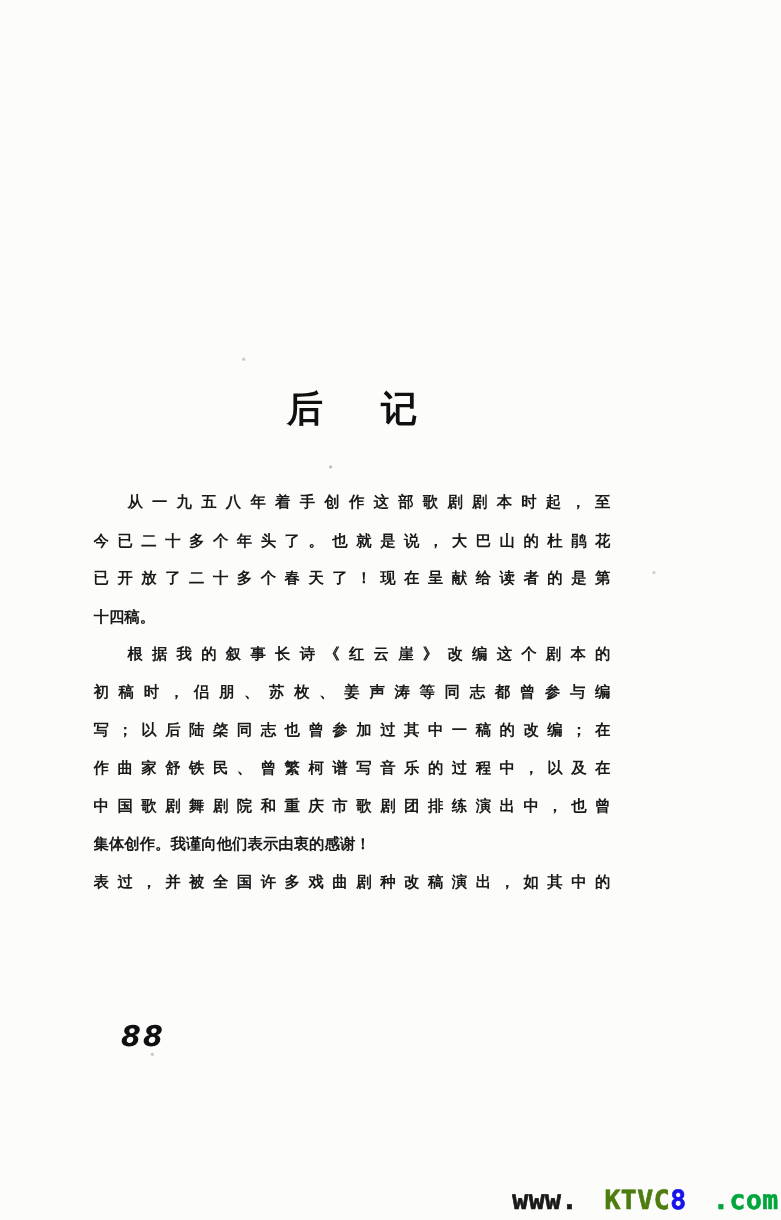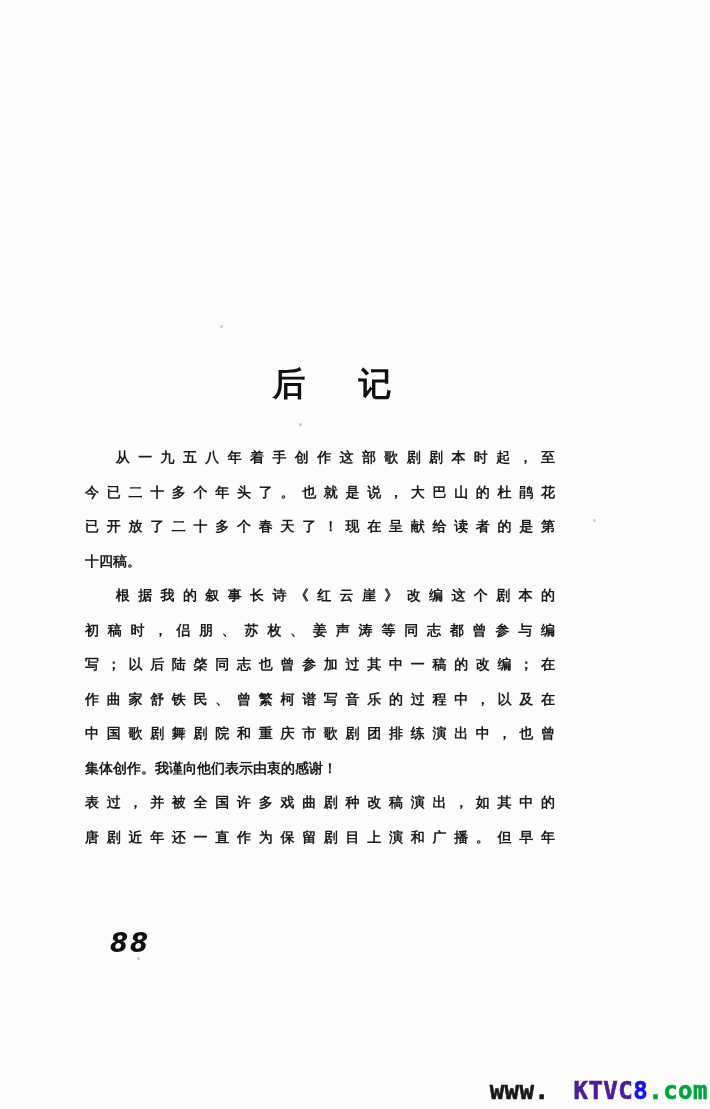--- a/index.html
+++ b/index.html
@@ -11,21 +11,21 @@
   .page {
     position: relative;
     width: 710px; height: 1109px;
     background: #fcfcfa;
     overflow: hidden;
     color: #161616;
   }
   .title {
     position: absolute;
     top: 350px; left: 85px; width: 470px;
-    margin: 12px;
+    margin: 0;
     text-align: center;
     font-size: 33px;
     font-weight: 700;
     letter-spacing: 0.30em;
     text-indent: 0.30em; 
     white-space: pre;
     color: #101010;
   }
   .body-text {
     position: absolute;
@@ -84,25 +84,24 @@
       <div class="line">今已二十多个年头了。也就是说，大巴山的杜鹃花</div>
       <div class="line">已开放了二十多个春天了！现在呈献给读者的是第</div>
       <div class="line endline">十四稿。</div>
       <div class="line first">根据我的叙事长诗《红云崖》改编这个剧本的</div>
       <div class="line">初稿时，侣朋、苏枚、姜声涛等同志都曾参与编</div>
       <div class="line">写；以后陆棨同志也曾参加过其中一稿的改编；在</div>
       <div class="line">作曲家舒铁民、曾繁柯谱写音乐的过程中，以及在</div>
       <div class="line">中国歌剧舞剧院和重庆市歌剧团排练演出中，也曾</div>
       <div class="line endline">集体创作。我谨向他们表示由衷的感谢！</div>
       <div class="line">表过，并被全国许多戏曲剧种改稿演出，如其中的</div>
-      <div class="line">唐剧近年还一直作为保留剧目上演和广播。但早年</div>
     </div>
 
   <div class="page-number">88</div>
 
-  <div class="watermark"><span style="color: rgb(24, 24, 24); margin-top: 29px;">www.</span><span style="color: #4c1d95; padding-left: 24px;">KTVC</span><span style="color: rgb(21, 18, 236);">8</span><span style="color: rgb(0, 165, 60);">.com</span></div>
+  <div class="watermark"><span style="color: rgb(24, 24, 24); margin-top: 29px;">www.</span><span style="color: #4d7c0f; padding-left: 24px;">KTVC</span><span style="color: rgb(21, 18, 236);">8</span><span style="color: rgb(0, 165, 60); margin-left: 24px;">.com</span></div>
 
   <div class="speck" style="left:220px; top:325px; opacity:.5;"></div>
   <div class="speck" style="left:299px; top:423px; opacity:.6;"></div>
   <div class="speck" style="left:593px; top:519px; opacity:.45;"></div>
   <div class="speck" style="left:137px; top:957px; opacity:.55;"></div>
 
 </div>
 
 </body></html>

